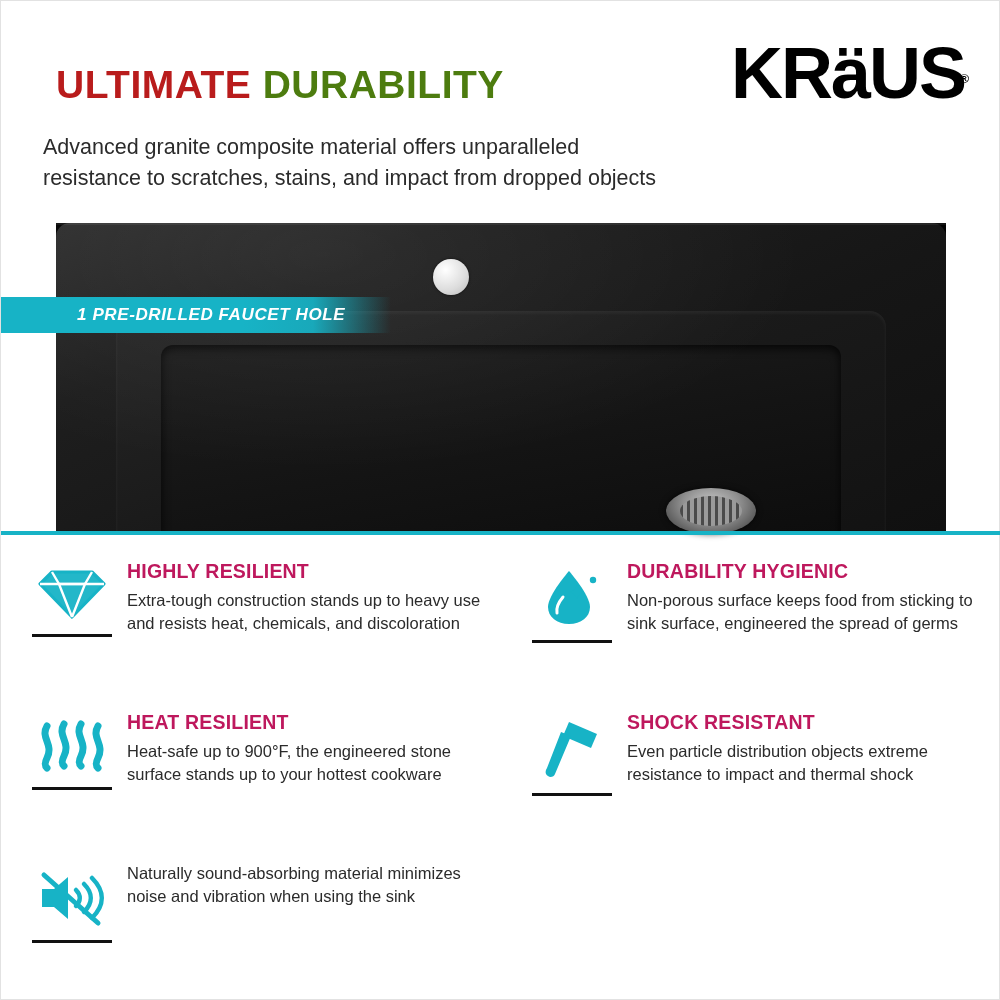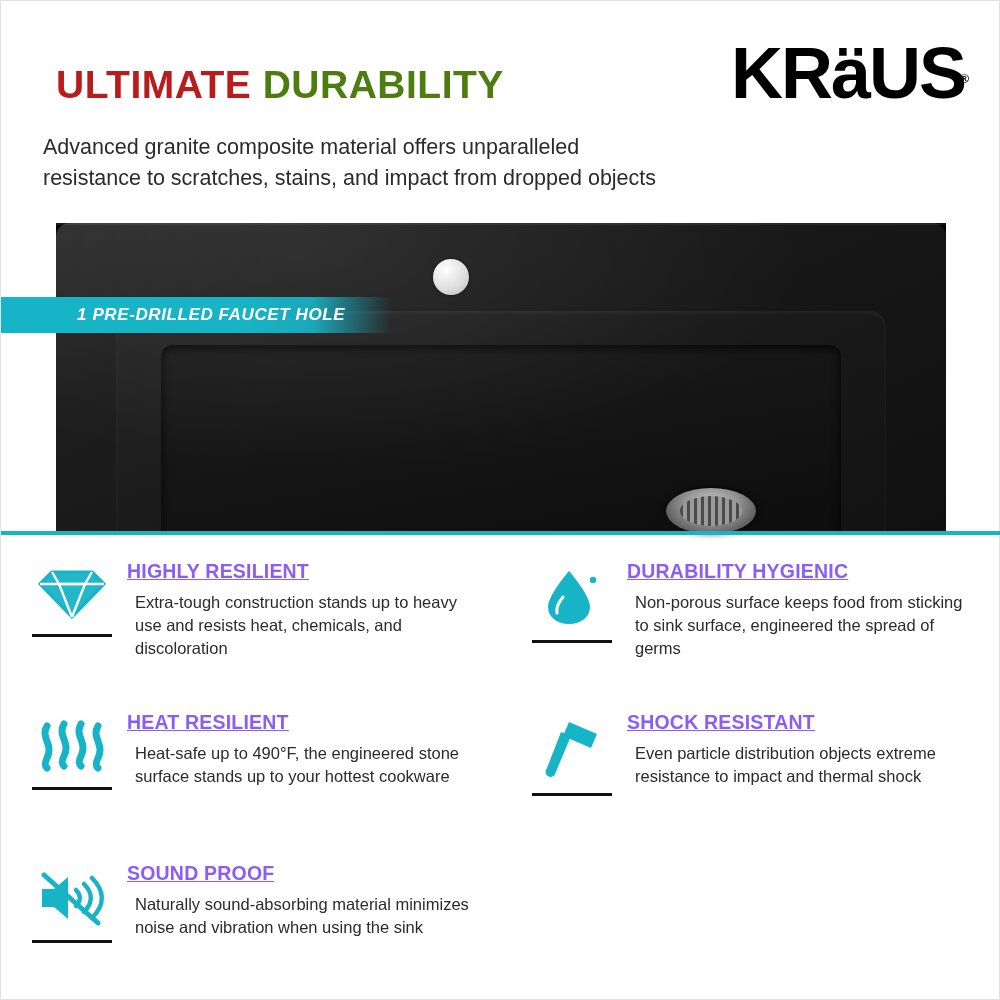--- a/index.html
+++ b/index.html
@@ -220,26 +220,25 @@
     margin-top: 13px;
   }
   .feature .text {
     padding-top: 11px;
     padding-right: 14px;
   }
   .feature h3 {
     margin: 0 0 6px 0;
     font-size: 19.5px;
     font-weight: bold;
-    color: #8b5cf6;
+    color: #be185d;
     letter-spacing: 0.2px;
-    text-decoration: underline;
   }
   .feature p {
-    margin: 8px;
+    margin: 0;
     font-size: 16.5px;
     line-height: 23px;
     color: #2b2b2b;
   }
   .feature.col-left { padding-left: 86px; }
   .feature.col-right { padding-left: 86px; }
   svg { display: block; }
 </style>
 </head>
 <body>
@@ -327,21 +326,21 @@
             <path d="M10 8 C3 20 17 26 10 40 C7 46 8 48 10 50"></path>
             <path d="M27 6 C20 18 34 24 27 38 C24 44 25 46 27 48"></path>
             <path d="M44 6 C37 18 51 24 44 38 C41 44 42 46 44 48"></path>
             <path d="M61 8 C54 20 68 26 61 40 C58 46 59 48 61 50"></path>
           </g>
         </svg>
         <div class="icon-rule"></div>
       </div>
       <div class="text">
         <h3>HEAT RESILIENT</h3>
-        <p>Heat-safe up to 490°F, the engineered stone surface stands up to your hottest cookware</p>
+        <p>Heat-safe up to 900°F, the engineered stone surface stands up to your hottest cookware</p>
       </div>
     </div>
 
 
     <div class="feature col-left">
       <div class="icon-wrap">
         <svg width="66" height="62" viewBox="0 0 66 62">
           <g fill="#17b3c6">
             <path d="M30 4 L58 16 L52 30 L24 18 Z"></path>
             <path d="M22 14 L32 18 L16 56 C15 59 11 60 9 58 C6 56 6 53 8 50 Z"></path>
@@ -362,19 +361,18 @@
           <g stroke="#17b3c6" stroke-width="4.5" fill="none" stroke-linecap="round">
             <path d="M40 21 C45 26 45 32 40 37"></path>
             <path d="M48 15 C57 24 57 34 48 43"></path>
             <path d="M56 9 C69 22 69 36 56 49"></path>
           </g>
           <line x1="8" y1="6" x2="62" y2="54" stroke="#17b3c6" stroke-width="5" stroke-linecap="round"></line>
         </svg>
         <div class="icon-rule"></div>
       </div>
       <div class="text">
-        <h3>SOUND PROOF</h3>
         <p>Naturally sound-absorbing material minimizes noise and vibration when using the sink</p>
       </div>
     </div>
 
   </div>
 </div>
 
 </body></html>

